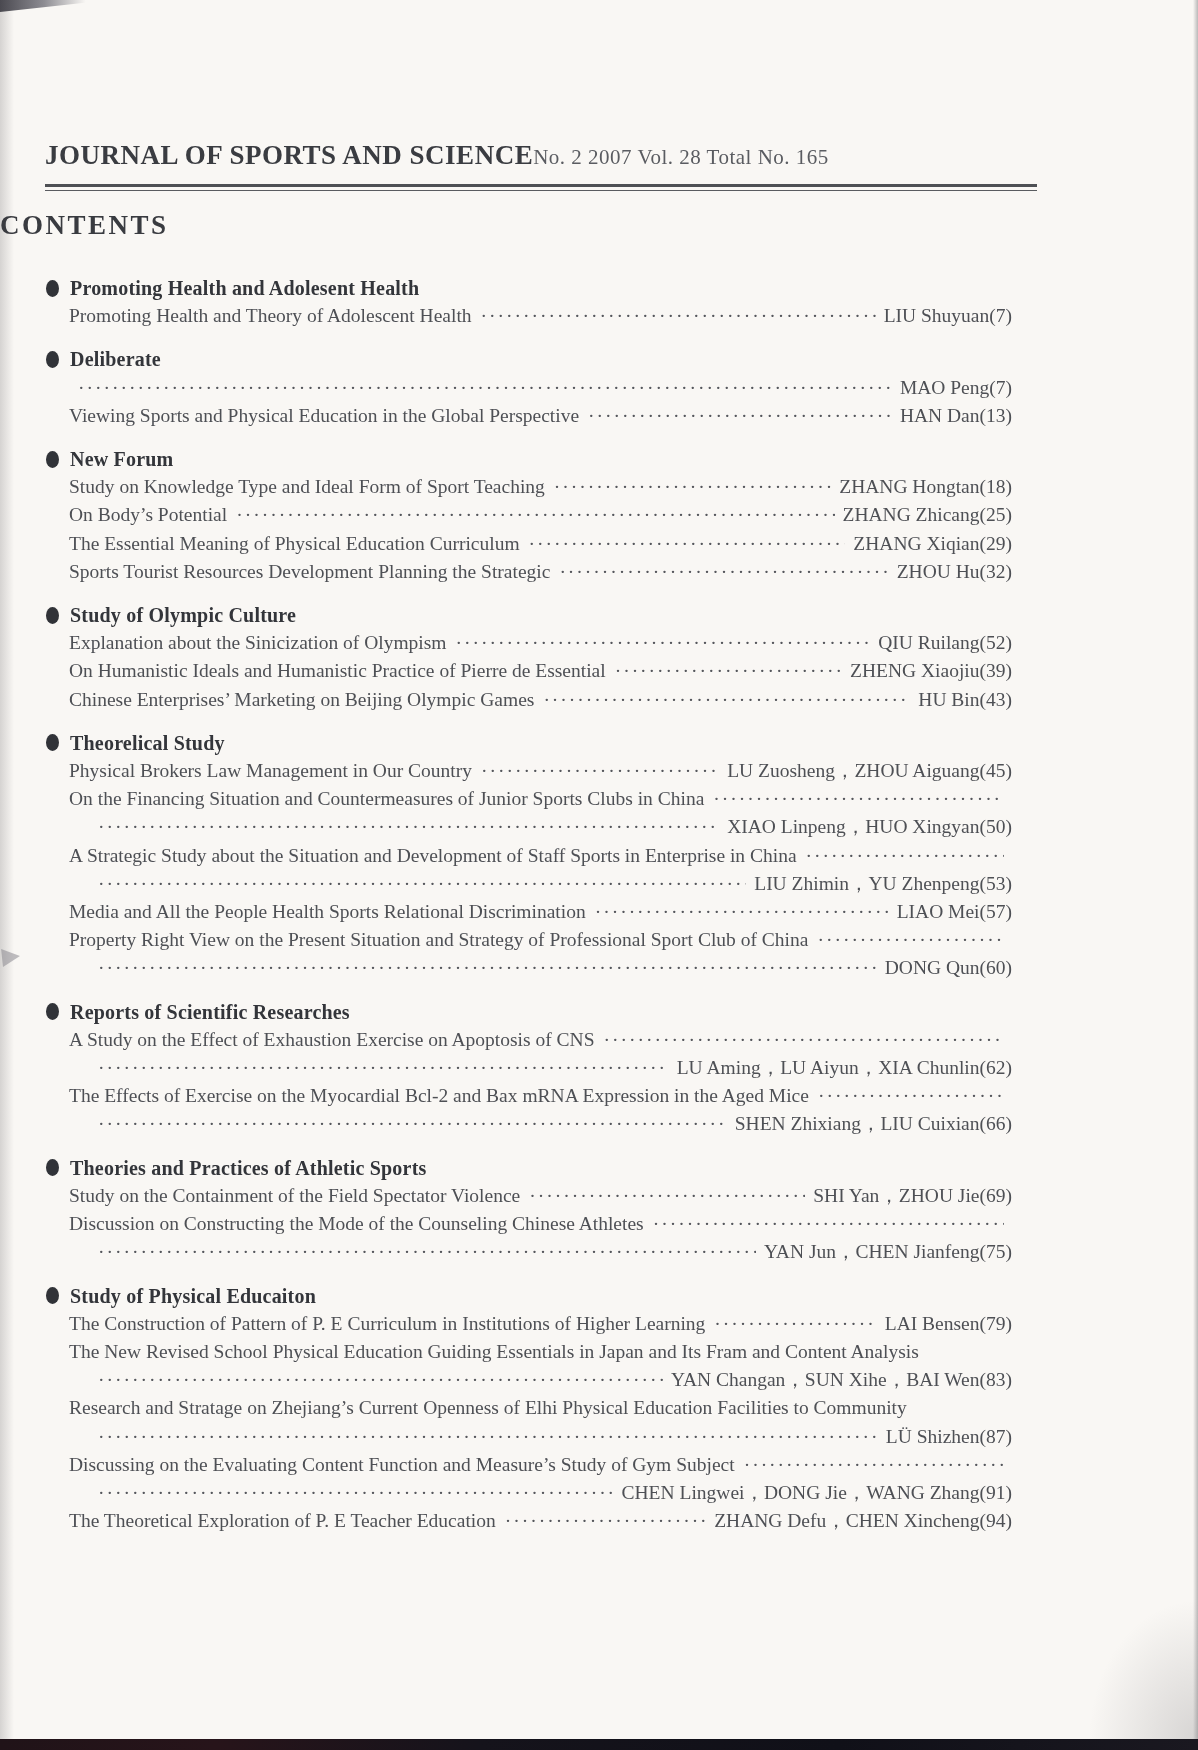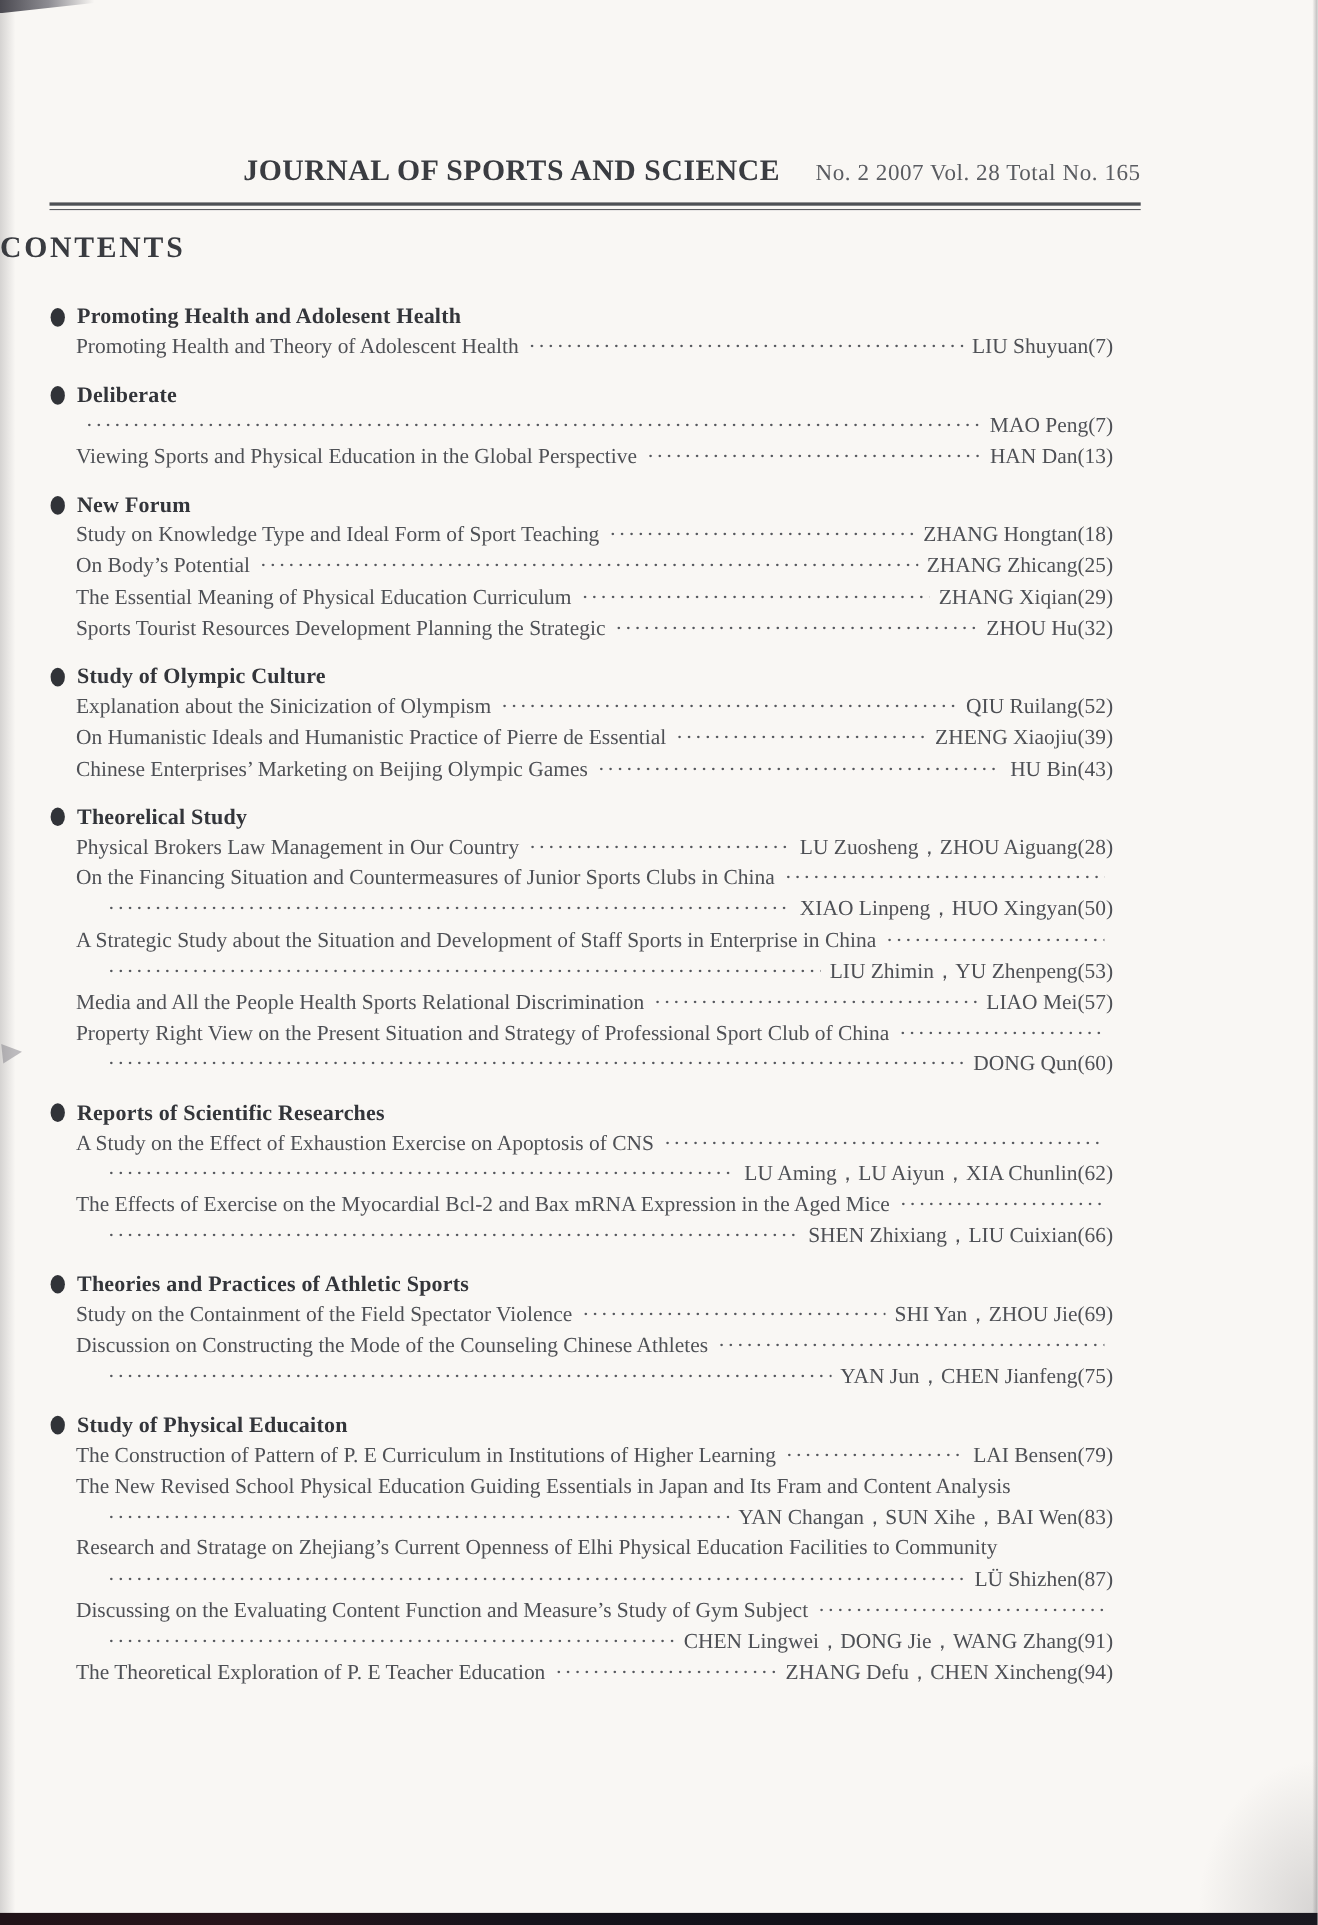--- a/index.html
+++ b/index.html
@@ -22,23 +22,23 @@
   .bottom-bar{position:absolute;left:0;bottom:0;width:100%;height:11px;
     background:linear-gradient(90deg,#201318 0%,#27141a 18%,#15131b 40%,#101018 70%,#1a1820 100%);}
   .smudge{position:absolute;right:0;bottom:11px;width:110px;height:140px;
     background:radial-gradient(ellipse at 100% 100%,rgba(150,148,150,0.35),rgba(255,255,255,0) 70%);}
   .pen-mark{position:absolute;left:2px;top:948px;width:0;height:0;
     border-top:9px solid transparent;border-bottom:9px solid transparent;
     border-left:18px solid rgba(130,128,135,0.5);transform:rotate(-6deg);}
 
   
   .header{position:absolute;top:140px;left:45px;width:992px;}
-  .header-row{display:flex;justify-content:flex-end;align-items:baseline;}
+  .header-row{display:flex;justify-content:flex-start;align-items:baseline;}
   .journal-title{font-size:27px;font-weight:bold;color:#3a3c41;letter-spacing:0.5px;white-space:nowrap;}
-  .issue-info{font-size:21px;color:#5a5c61;white-space:nowrap;letter-spacing:0.5px;margin-left:32px;}
+  .issue-info{font-size:21px;color:#5a5c61;white-space:nowrap;letter-spacing:0.5px;}
   .header-rule{margin-top:13px;height:3px;border-top:3px solid #4e5054;border-bottom:1px solid #5a5c60;}
 
   .contents-title{position:absolute;top:210px;left:0;width:100%;text-align:left;
     font-size:27px;font-weight:bold;color:#393b40;letter-spacing:2.5px;}
 
   
   .contents-body{position:absolute;top:259px;left:46px;width:966px;
     font-size:19.5px;line-height:28.2px;color:#4e5055;}
   .section-heading{display:flex;align-items:center;margin-top:15px;
     font-weight:bold;font-size:20px;color:#33353a;letter-spacing:0.2px;}
@@ -156,21 +156,21 @@
   </div>
       <div class="toc-section">
     <div class="section-heading">
       <span class="bullet"></span>
       <span>Theorelical Study</span>
     </div>
     <div>
           <div class="entry-line">
             <span class="entry-title">Physical Brokers Law Management in Our Country</span>
             <span class="leader">··········································································································································································</span>
-            <span class="entry-authors">LU Zuosheng，ZHOU Aiguang(28)</span>
+            <span class="entry-authors">LU Zuosheng，ZHOU Aiguang(45)</span>
           </div>
           <div class="entry-line">
             <span class="entry-title">On the Financing Situation and Countermeasures of Junior Sports Clubs in China</span>
             <span class="leader">··········································································································································································</span>
           </div>
           <div class="entry-line cont">
             <span class="leader">··········································································································································································</span>
             <span class="entry-authors">XIAO Linpeng，HUO Xingyan(50)</span>
           </div>
           <div class="entry-line">

